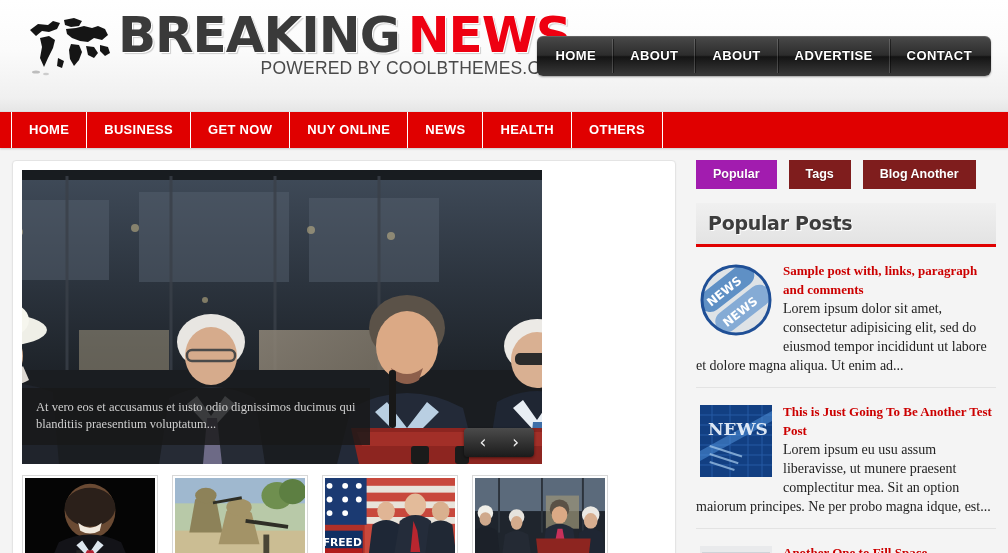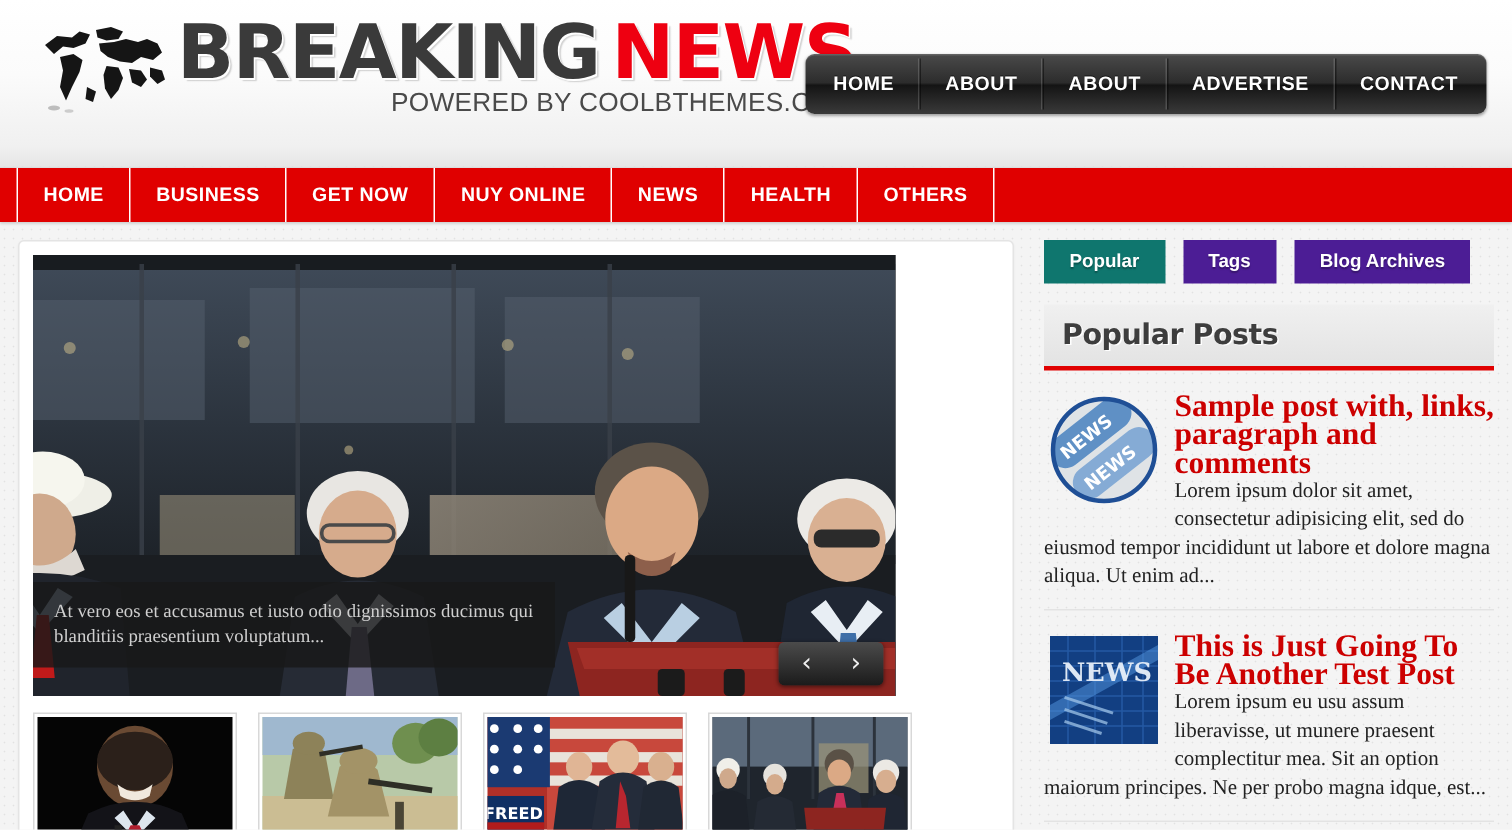--- a/index.html
+++ b/index.html
@@ -114,21 +114,21 @@
     width: 664px;
     flex: none;
     background: #ffffff;
     border: 1px solid #e4e4e4;
     border-radius: 4px;
     padding: 9px;
     box-shadow: 0 1px 2px rgba(0,0,0,.05);
   }
   .slider {
     position: relative;
-    width: 575px;
+    width: 520px;
     height: 294px;
     overflow: hidden;
     background: #222;
   }
   .slider svg { display: block; width: 100%; height: 100%; }
   .slider-caption {
     position: absolute;
     left: 0; bottom: 19px;
     width: 348px;
     background: rgba(24,24,24,.82);
@@ -169,30 +169,30 @@
     overflow: hidden;
     cursor: pointer;
     flex: none;
   }
   .thumb svg { display: block; width: 100%; height: 100%; }
 
   
   .sidebar { width: 300px; flex: none; }
   .tabs { display: flex; gap: 12px; margin-bottom: 14px; }
   .tab {
-    background: #4c1d95;
+    background: #7f1d1d;
     color: #ffffff;
     font-size: 12.5px;
     font-weight: bold;
     padding: 7px 17px 8px;
     cursor: pointer;
     text-shadow: 0 1px 1px rgba(0,0,0,.3);
     white-space: nowrap;
   }
-  .tab.active { background: #0f766e; text-align: center; }
+  .tab.active { background: #a21caf; text-align: center; }
 
   .widget-head {
     background: linear-gradient(to bottom, #f0f0f0, #e3e3e3);
     border-bottom: 3px solid #e00000;
     padding: 9px 12px 10px;
   }
   .widget-title {
     font-family: "DejaVu Sans", sans-serif;
     font-size: 19px;
     font-weight: bold;
@@ -209,21 +209,21 @@
   .post:last-child { border-bottom: none; }
   .post-thumb {
     float: left;
     width: 72px; height: 72px;
     margin: 3px 11px 4px 4px;
     flex: none;
   }
   .post-thumb svg { display: block; width: 72px; height: 72px; }
   .post-title {
     font-family: "Liberation Serif", serif;
-    font-size: 21px;
+    font-size: 13px;
     font-weight: bold;
     color: #cc0000;
     line-height: 19px;
     cursor: pointer;
   }
   .post-excerpt {
     font-family: "Liberation Serif", serif;
     font-size: 14px;
     line-height: 19px;
     color: #222222;
@@ -486,21 +486,21 @@
         </svg>
       </div>
     </div>
   </div>
 
   <div class="sidebar">
 
     <div class="tabs">
       <div class="tab active">Popular</div>
       <div class="tab">Tags</div>
-      <div class="tab">Blog Archives</div>
+      <div class="tab">Blog Another</div>
     </div>
 
     <div class="widget-head">
       <span class="widget-title">Popular Posts</span>
     </div>
 
     <div class="post">
       <span class="post-thumb">
         <svg viewBox="0 0 72 72" xmlns="http://www.w3.org/2000/svg">
           <defs>

